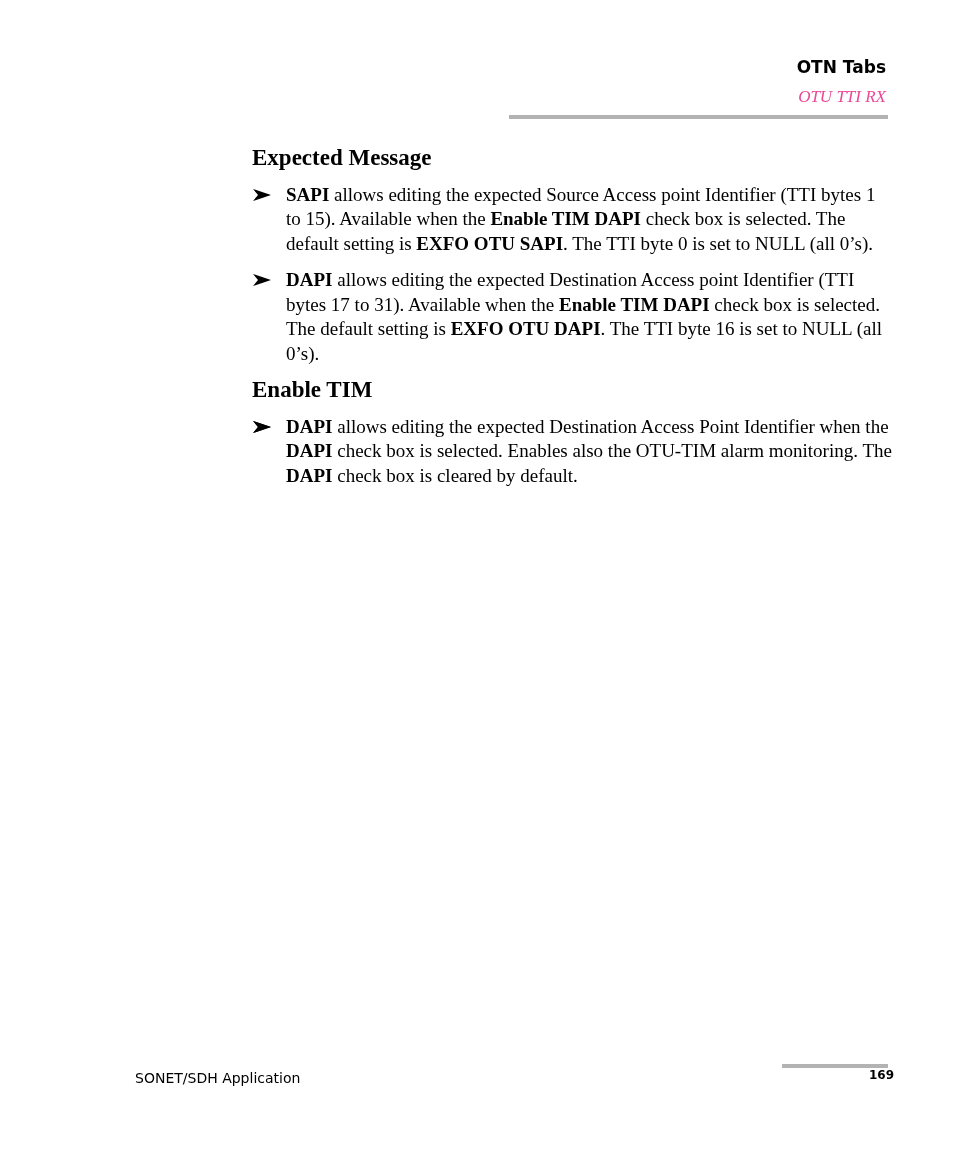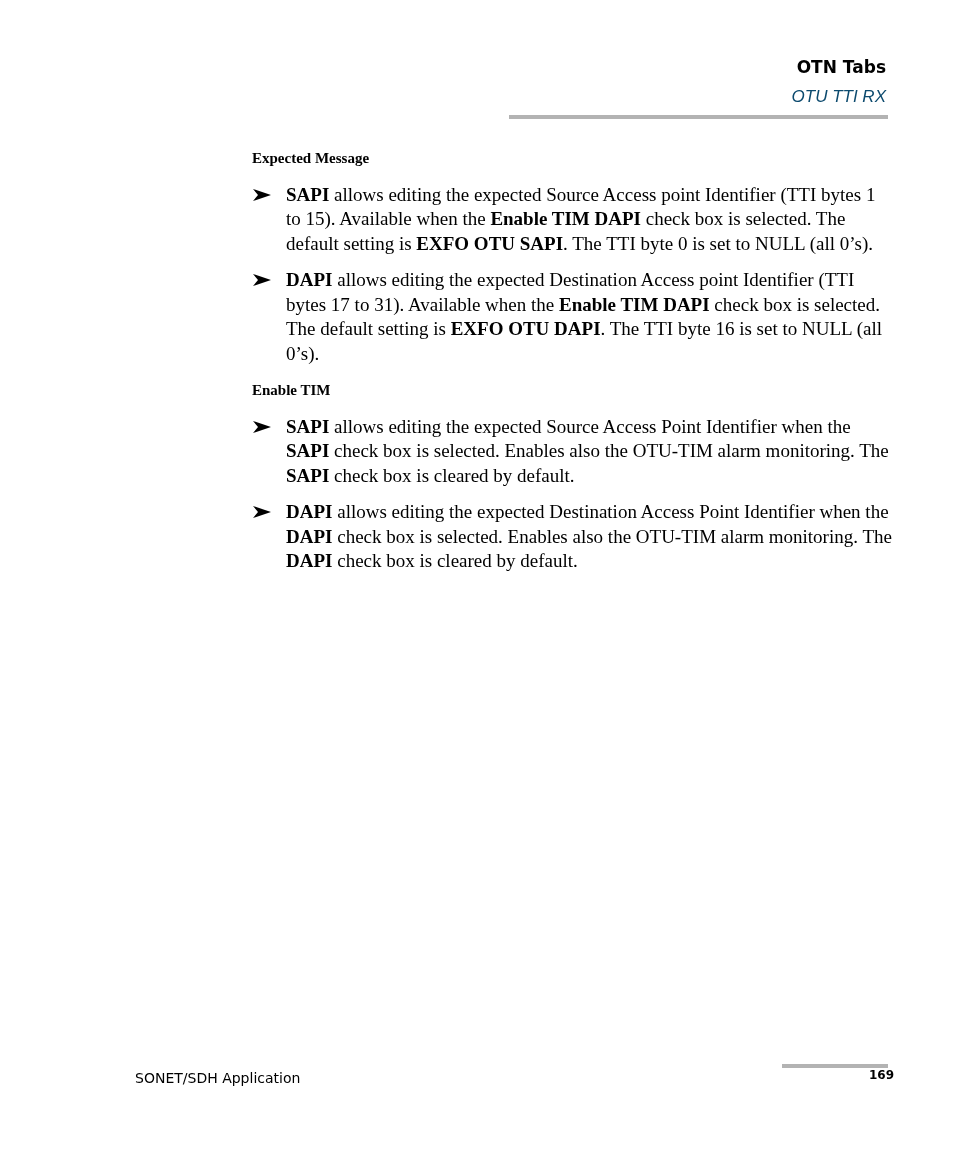--- a/index.html
+++ b/index.html
@@ -3,31 +3,31 @@
   <meta charset="utf-8">
   <style>
     html, body { margin: 0; padding: 0; background: #ffffff; }
     body { width: 954px; height: 1159px; position: relative; overflow: hidden; color: #000; }
     .header-title {
       position: absolute; right: 68px; top: 57px;
       font-family: "DejaVu Sans", sans-serif; font-weight: bold; font-size: 17px; color: #000; margin-left: 48px;
     }
     .header-subtitle {
       position: absolute; right: 68px; top: 87px;
-      font-family: Liberation Sans, sans-serif; font-style: italic; font-size: 17px; color: #0c4a6e;
+      font-family: Liberation Serif, serif; font-style: italic; font-size: 17px; color: #ec4899;
     }
     .header-rule {
       position: absolute; left: 509px; top: 115px; width: 379px; height: 4px; background: #b3b3b3;
     }
     .content {
       position: absolute; left: 252px; top: 146px; width: 640px;
       font-family: "Liberation Serif", serif; font-size: 19px; line-height: 24.5px; color: #000;
     }
     .section-heading {
-      font-weight: bold; margin: 0 0 12px 0; font-size: 15px;
+      font-weight: bold; margin: 0 0 12px 0; font-size: 23px;
     }
     .bullet-item {
       position: relative; padding-left: 34px; margin: 0 0 12px 0;
     }
     .bullet-icon {
       position: absolute; left: 0; top: 2px; width: 20px; height: 20px;
     }
     .bullet-icon svg { display: block; }
     b { font-weight: bold; }
     .footer-left {
@@ -72,21 +72,20 @@
   </div>
 
   <div class="section-heading">Enable TIM</div>
 
   <div class="bullet-item">
     <span class="bullet-icon">
       <svg width="20" height="20" viewBox="0 0 20 20">
           <path d="M1 4 L19 10 L1 16 L6 10 Z" fill="#000"></path>
         </svg>
     </span>
-    <span><b>SAPI</b><span> allows editing the expected Source Access Point Identifier when the </span><b>SAPI</b><span> check box is selected. Enables also the OTU-TIM alarm monitoring. The </span><b>SAPI</b><span> check box is cleared by default.</span></span>
   </div>
 
   <div class="bullet-item">
     <span class="bullet-icon">
       <svg width="20" height="20" viewBox="0 0 20 20">
           <path d="M1 4 L19 10 L1 16 L6 10 Z" fill="#000"></path>
         </svg>
     </span>
     <span><b>DAPI</b><span> allows editing the expected Destination Access Point Identifier when the </span><b>DAPI</b><span> check box is selected. Enables also the OTU-TIM alarm monitoring. The </span><b>DAPI</b><span> check box is cleared by default.</span></span>
   </div>

